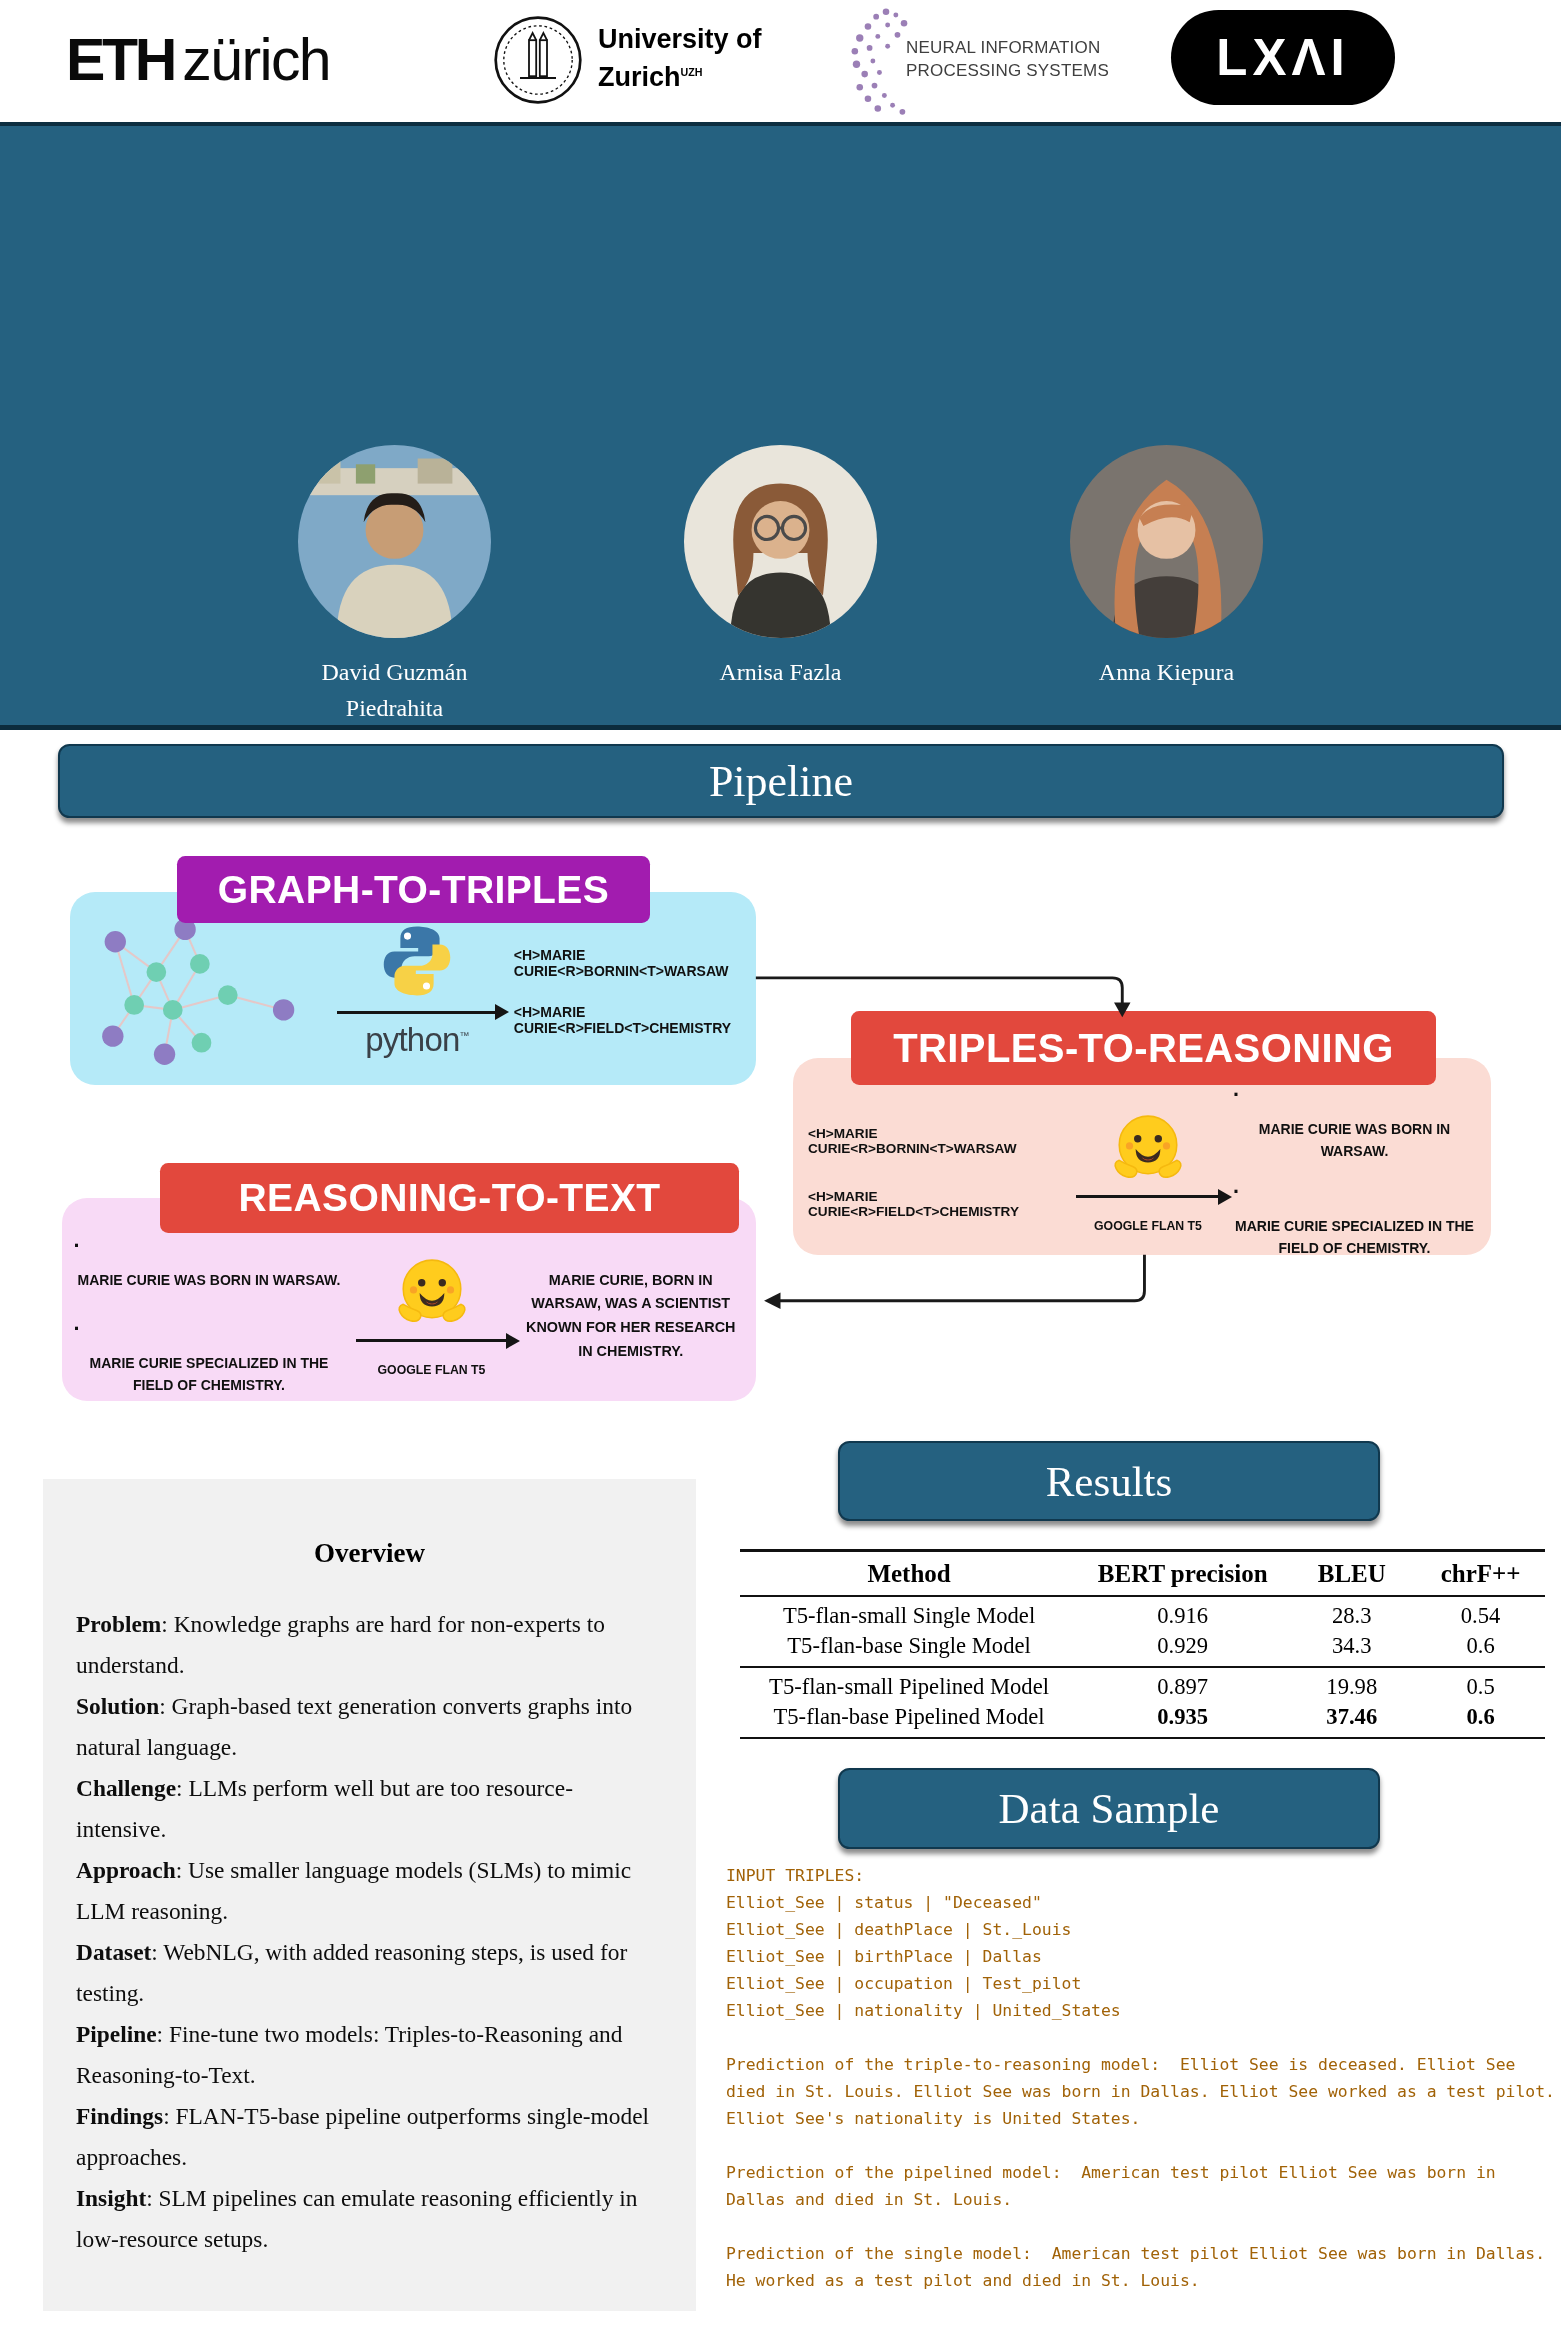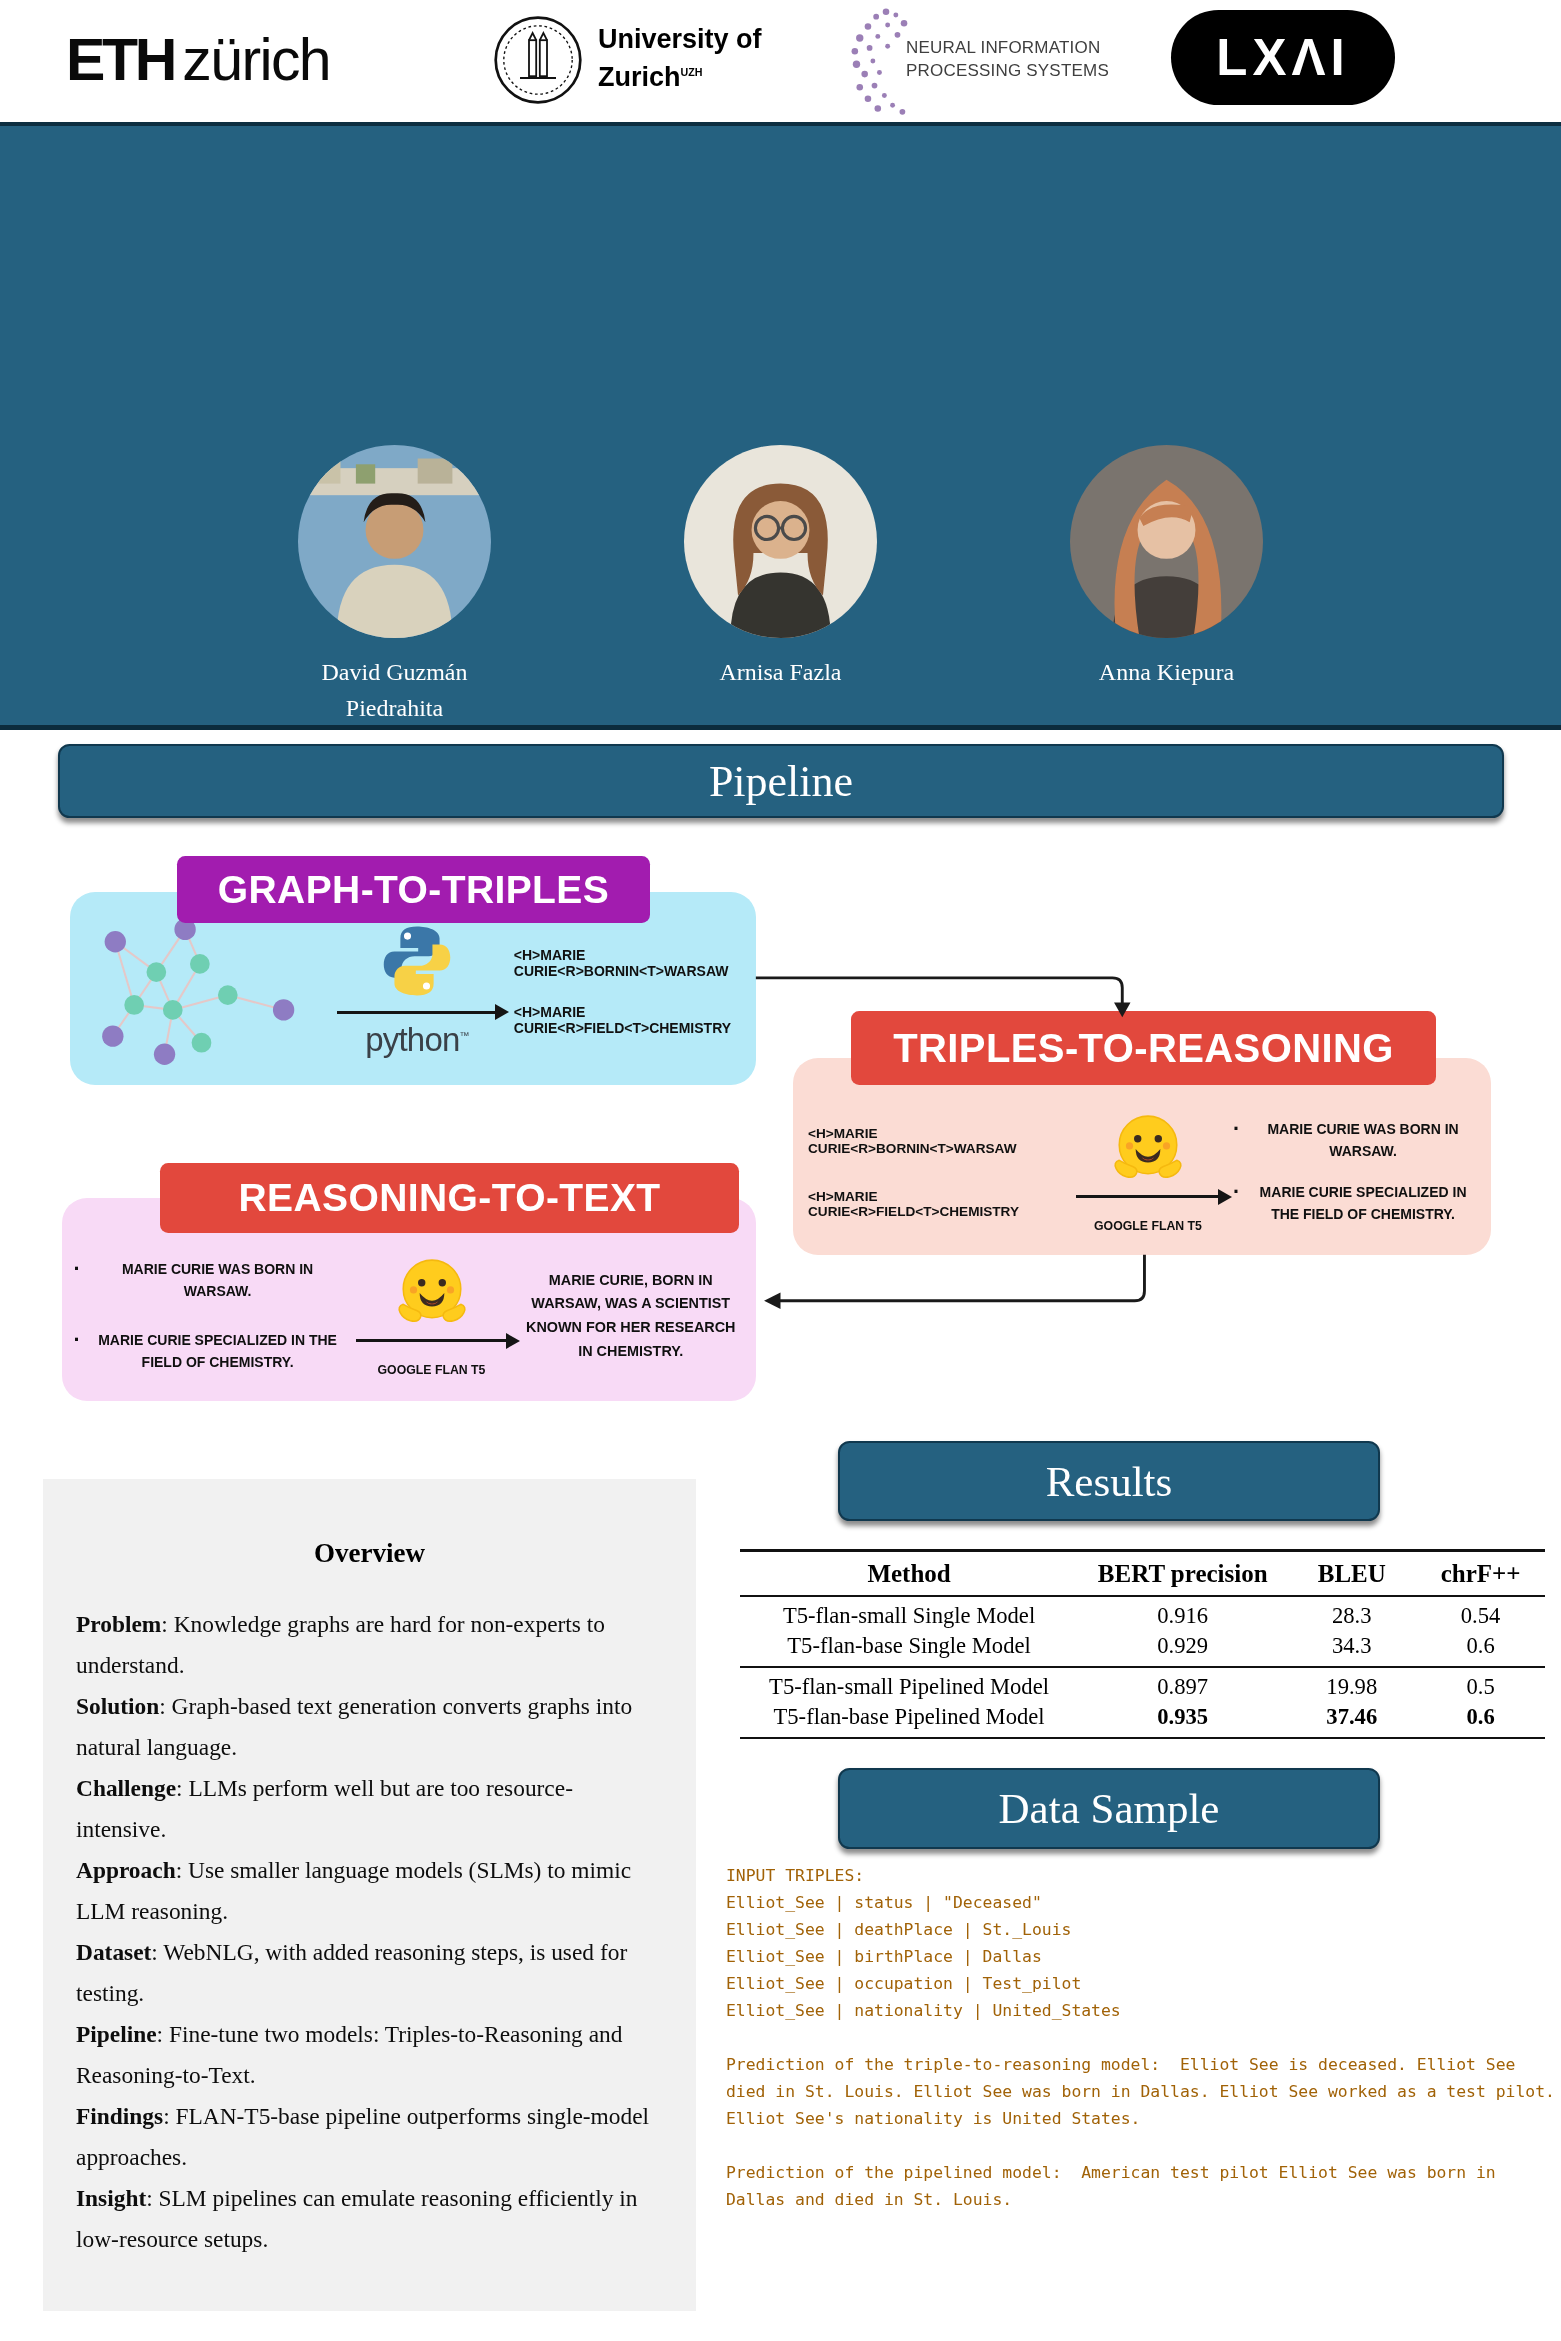--- a/index.html
+++ b/index.html
@@ -68,21 +68,21 @@
   .harrow::after { content:""; position:absolute; right:-12.3px; top:-6.6px; width:0; height:0;
                    border-left:14px solid #151515; border-top:8.2px solid transparent;
                    border-bottom:8.2px solid transparent; }
   .model-name { margin-top:21px; font-family:"Liberation Sans",sans-serif; font-weight:800;
                 font-size:12.3px; color:#101010; }
   .wordmark { margin-top:6.6px; font-family:"Liberation Sans",sans-serif; font-weight:500;
               font-size:33px; color:#3a4148; letter-spacing:-0.8px; }
   .wordmark sup { font-size:10px; }
   .bullets { display:flex; flex-direction:column; gap:20px; }
   .bullet { display:flex; gap:10px; font-family:"Liberation Sans",sans-serif; font-weight:800;
-            font-size:14px; line-height:1.55; color:#101010; }
+            font-size:14px; line-height:1.55; color:#101010;flex-direction:column; }
   .bullet .dot::before { content:"·"; font-size:21.4px; line-height:1; }
   .bullet .txt { text-align:center; flex:1; }
   .out-text { font-family:"Liberation Sans",sans-serif; font-weight:800; font-size:14.4px;
               line-height:1.65; color:#101010; text-align:center; }
 
   .connectors { position:absolute; left:0; top:0; width:1561px; height:2342px;
                 pointer-events:none; }
 
   
   .overview { position:absolute; left:43px; top:1479px; width:653px; height:832px;
@@ -407,16 +407,17 @@
 
   <div class="code">
     <div class="blk">INPUT TRIPLES:
 Elliot_See | status | "Deceased"
 Elliot_See | deathPlace | St._Louis
 Elliot_See | birthPlace | Dallas
 Elliot_See | occupation | Test_pilot
 Elliot_See | nationality | United_States</div>
     <div class="blk">Prediction of the triple-to-reasoning model:  Elliot See is deceased. Elliot See died in St. Louis. Elliot See was born in Dallas. Elliot See worked as a test pilot. Elliot See's nationality is United States.</div>
     <div class="blk">Prediction of the pipelined model:  American test pilot Elliot See was born in Dallas and died in St. Louis.</div>
+    <div class="blk">Prediction of the single model:  American test pilot Elliot See was born in Dallas. He worked as a test pilot and died in St. Louis.</div>
   </div>
 
 </div>
 
 
 </body></html>

